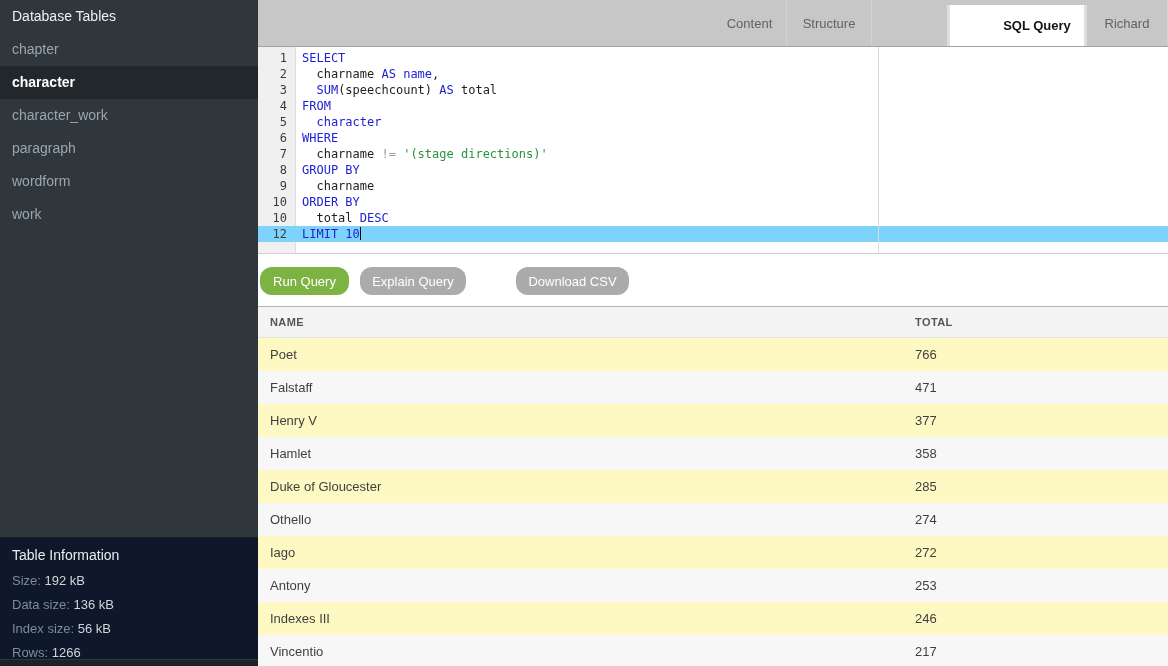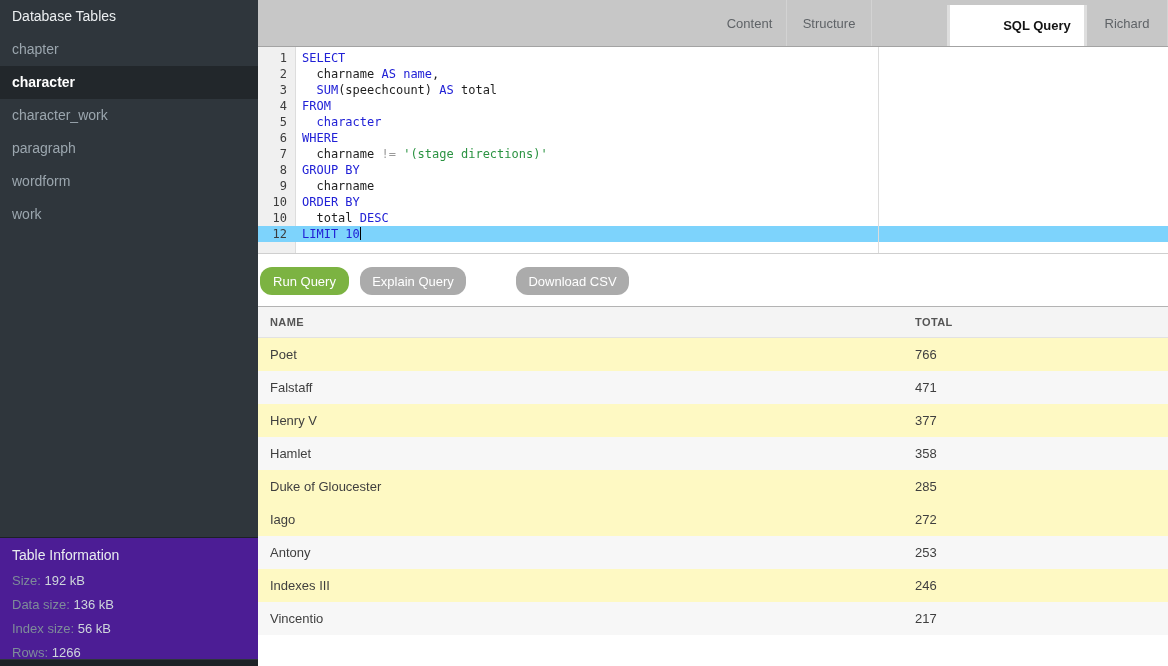--- a/index.html
+++ b/index.html
@@ -6,21 +6,21 @@
   html,body { width:1168px; height:666px; overflow:hidden; }
   body { position:relative; font-family:"Liberation Sans", sans-serif; background:#fff; }
 
   
   .sidebar { position:absolute; left:0; top:0; width:258px; height:666px; background:#2f363c; }
   .sidebar-title { height:33px; line-height:33px; padding-left:12px; color:#eceff1; font-size:14px; }
   .side-item { height:33px; line-height:33px; padding-left:12px; color:#9ba6ae; font-size:14px; cursor:pointer; }
   .side-item.selected { background:#22272b; color:#ffffff; font-weight:bold; }
 
   .table-info { position:absolute; left:0; top:537px; width:258px; height:121px;
-                background:#4c1d95; border-top:1px solid #1c2125; }
+                background:#0f172a; border-top:1px solid #1c2125; }
   .info-title { padding:9px 0 6px 12px; font-size:14px; color:#e8ecef; }
   .info-row { height:24px; line-height:24px; padding-left:12px; font-size:13px; }
   .info-label { color:#7e8c99; }
   .info-value { color:#ced6db; }
   .sidebar-bottom-strip { position:absolute; left:0; bottom:0; width:258px; height:6px; background:#1d2226; }
 
   
   .main { position:absolute; left:258px; top:0; right:0; height:666px; background:#fff; }
 
   
@@ -186,20 +186,24 @@
           <div class="cell-total">377</div>
         </div>
         <div class="res-row alt">
           <div class="cell-name">Hamlet</div>
           <div class="cell-total">358</div>
         </div>
         <div class="res-row">
           <div class="cell-name">Duke of Gloucester</div>
           <div class="cell-total">285</div>
         </div>
+        <div class="res-row alt">
+          <div class="cell-name">Othello</div>
+          <div class="cell-total">274</div>
+        </div>
         <div class="res-row">
           <div class="cell-name">Iago</div>
           <div class="cell-total">272</div>
         </div>
         <div class="res-row alt">
           <div class="cell-name">Antony</div>
           <div class="cell-total">253</div>
         </div>
         <div class="res-row">
           <div class="cell-name">Indexes III</div>

